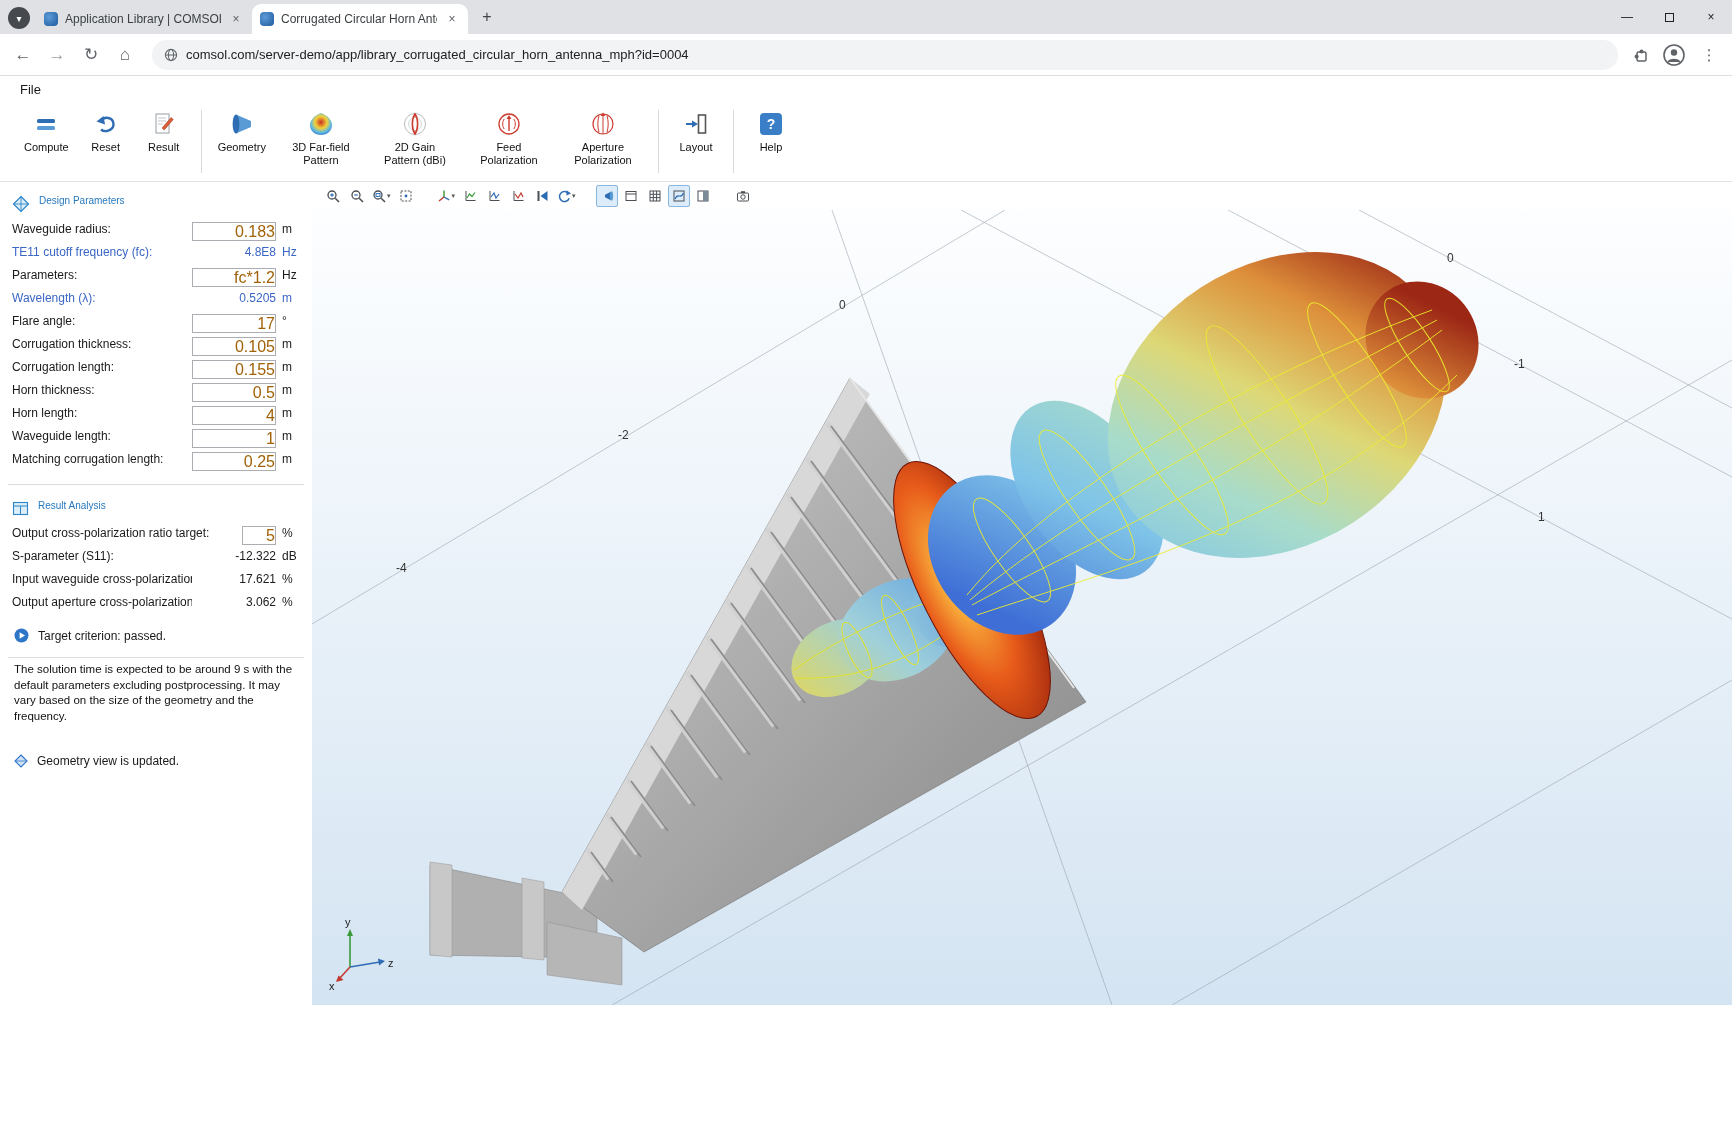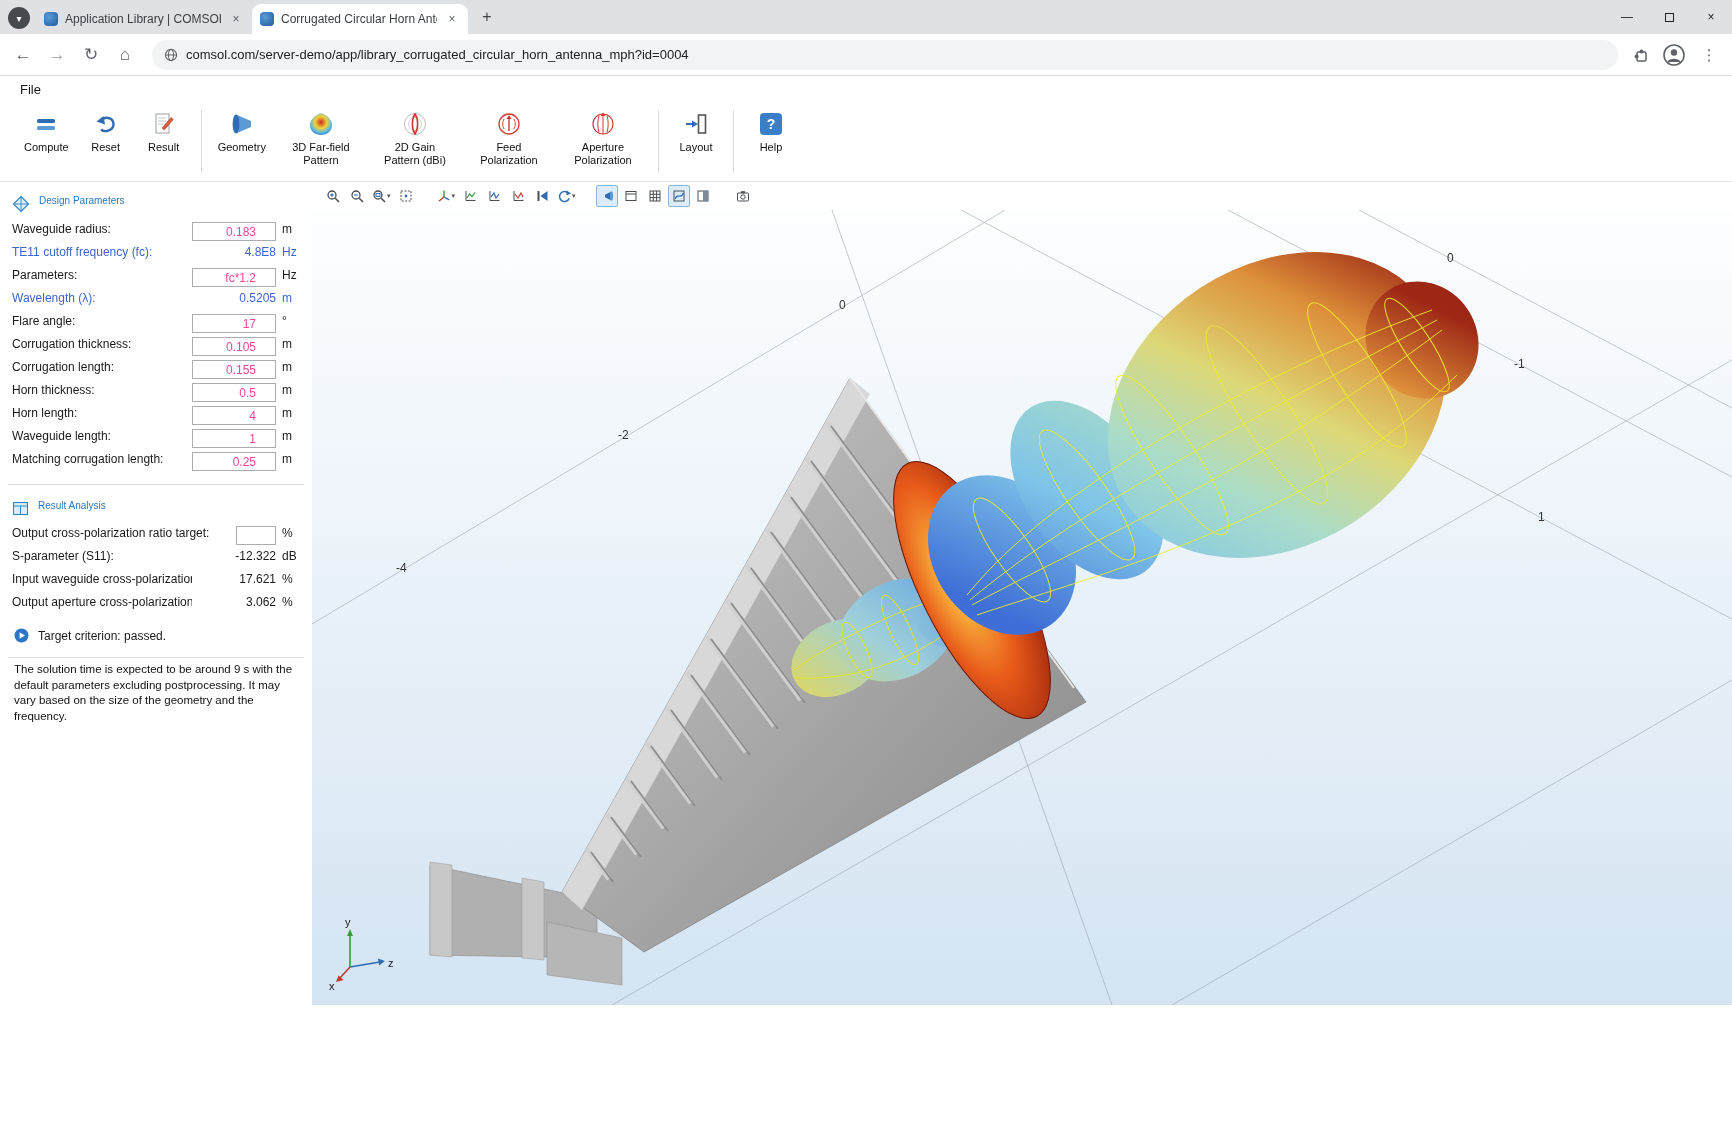--- a/index.html
+++ b/index.html
@@ -47,22 +47,22 @@
   .helpsq { width:22px; height:22px; background:#3a7ec8; border-radius:4px; color:#fff; font-weight:bold;
     font-size:14px; display:flex; align-items:center; justify-content:center; }
 
   .content { display:flex; height:963px; }
 
   
   .panel { width:312px; flex:none; font-size:12px; overflow:hidden; }
   .sechead { display:flex; align-items:flex-start; gap:9px; padding:13px 12px 9px 12px; color:#2878be; font-size:10px; }
   .prow { display:flex; align-items:flex-start; height:22px; padding:0 10px 0 12px; margin-bottom:1px; }
   .plabel { flex:1; white-space:nowrap; overflow:hidden; }
-  .pinput { width:84px; height:19px; border:1px solid #abadb3; font-size:12px; text-align:right; padding:0 19px;
-    font-family:"Liberation Sans",sans-serif; color:#ec4899; flex:none; }
+  .pinput { width:84px; height:19px; border:1px solid #abadb3; font-size:16px; text-align:right; padding:0 0;
+    font-family:"Liberation Sans",sans-serif; color:#a16207; flex:none; }
   .pinput.narrow { width:34px; margin-left:auto; }
   .pvalue { width:84px; text-align:right; flex:none; }
   .punit { width:20px; margin-left:6px; flex:none; }
   .bluerow .plabel, .bluerow .pvalue, .bluerow .punit { color:#3a66c4; }
   .sep { border-top:1px solid #dcdcdc; margin:10px 8px 2px 8px; }
   .statusline { display:flex; align-items:center; gap:9px; padding:10px 12px 4px 14px; }
   .infobody { padding:2px 14px 4px 14px; font-size:11.5px; line-height:1.35; color:#111; }
 
   
   .gcol { flex:1; display:flex; flex-direction:column; }
@@ -349,20 +349,27 @@
         <path d="M5.6 4.2 L11 7.5 L5.6 10.8 Z" fill="#fff"></path>
       </svg>
       <span>Target criterion: passed.</span>
     </div>
 
     <div class="sep"></div>
 
     <div class="infobody">The solution time is expected to be around 9 s with the default parameters excluding postprocessing. It may vary based on the size of the geometry and the frequency.</div>
 
 
+    <div class="statusline" style="padding-top:26px;">
+      <svg width="14" height="14" viewBox="0 0 14 14">
+        <path d="M7 1 L13 7 L7 13 L1 7 Z" fill="#cfe3f5" stroke="#2e75c8" stroke-width="1.1"></path>
+        <line x1="1" y1="7" x2="13" y2="7" stroke="#2e75c8" stroke-width="0.8"></line>
+      </svg>
+      <span>Geometry view is updated.</span>
+    </div>
   </div>
 
   <div class="gcol">
     <div class="gtoolbar">
       <div class="gbtn">
           <svg width="14" height="14" viewBox="0 0 14 14">
             <circle cx="6" cy="6" r="4" fill="none" stroke="#4a4f55" stroke-width="1.3"></circle>
             <line x1="9.2" y1="9.2" x2="13" y2="13" stroke="#4a4f55" stroke-width="1.6"></line>
             <line x1="4.2" y1="6" x2="7.8" y2="6" stroke="#2e6db4" stroke-width="1.2"></line>
             <line x1="6" y1="4.2" x2="6" y2="7.8" stroke="#2e6db4" stroke-width="1.2"></line>

